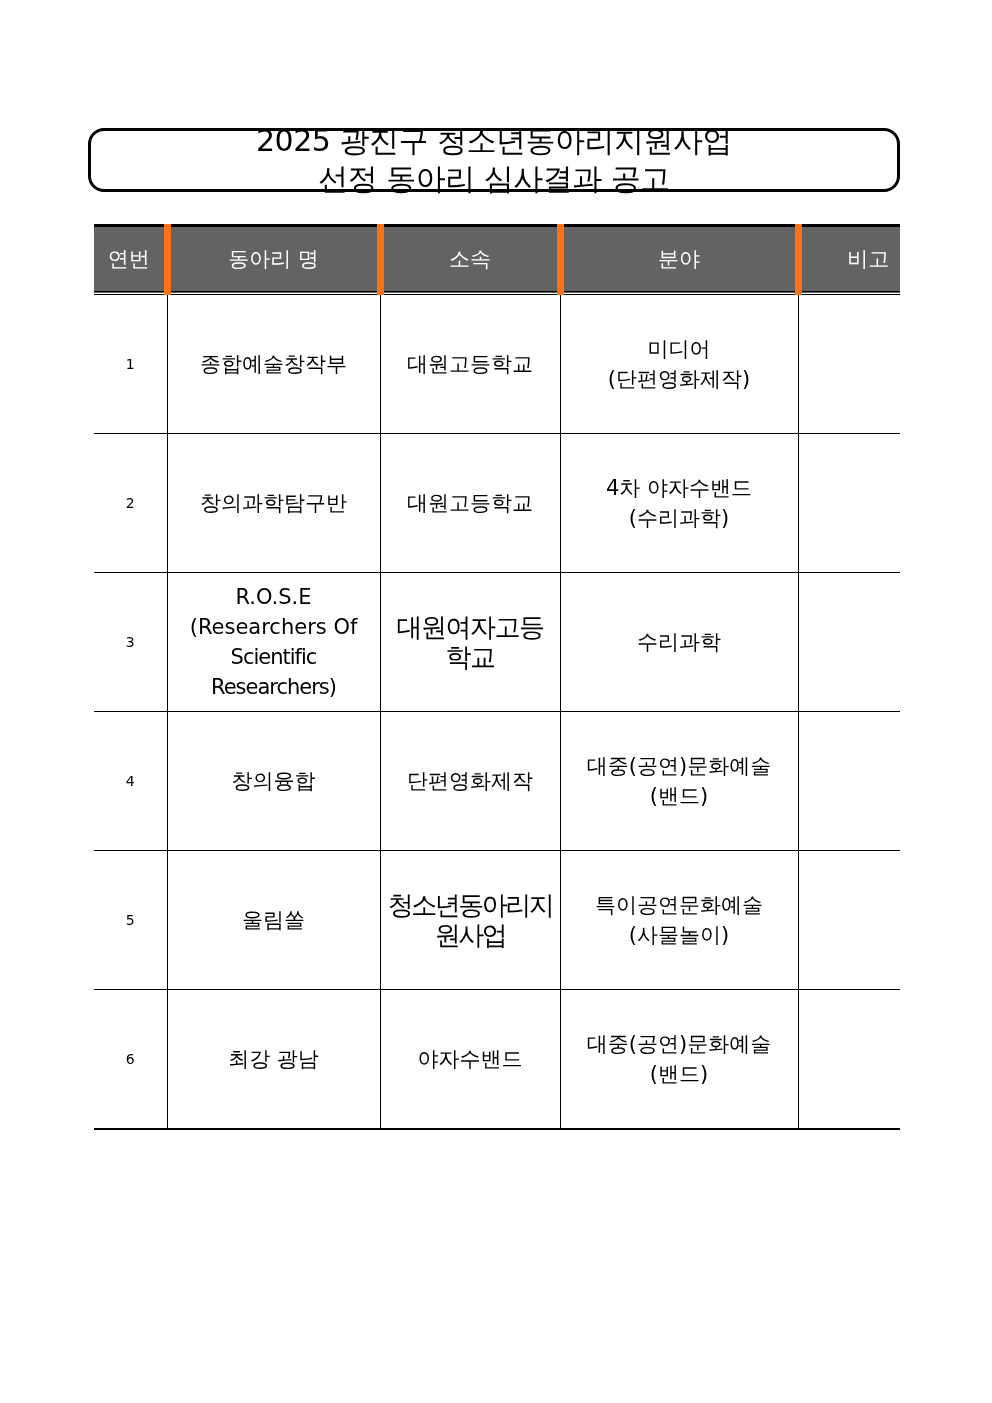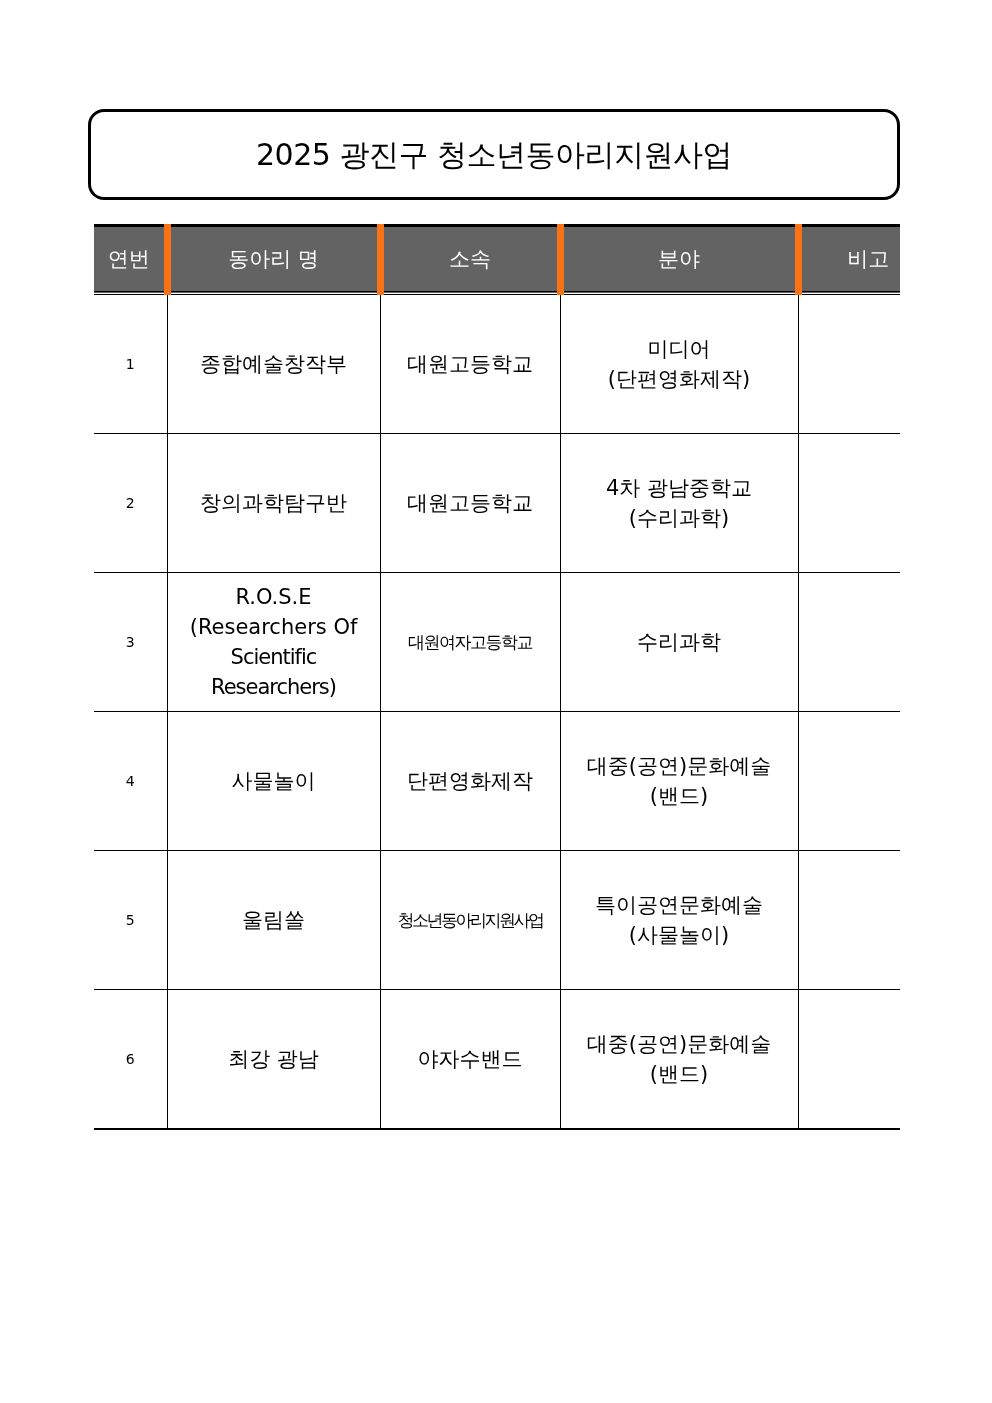--- a/index.html
+++ b/index.html
@@ -1,18 +1,18 @@
 <!DOCTYPE html>
 <html><head>
 <meta charset="utf-8">
 <style>
   html, body { margin: 0; padding: 0; background: #ffffff; }
   body { width: 992px; height: 1403px; position: relative; font-family: "DejaVu Sans", sans-serif; color: #000; }
   .title-box {
-    position: absolute; left: 88px; top: 109px; width: 812px; height: 91px;
+    position: absolute; left: 88px; top: 128px; width: 812px; height: 64px;
     border: 3px solid #000; border-radius: 16px; box-sizing: border-box;
     display: flex; flex-direction: column; align-items: center; justify-content: center;
   }
   .title-line { font-size: 30px; line-height: 38px; letter-spacing: -0.5px; font-weight: normal; }
   .table-wrap { position: absolute; left: 94px; top: 224px; width: 806px; }
   table { border-collapse: collapse; width: 806px; table-layout: fixed; }
   thead th {
     background: #636363; color: #ffffff; font-weight: normal; font-size: 21px;
     height: 62px; border-left: 7px solid #f97316; border-right: 1px solid #000;
     border-top: 3px solid #000;
@@ -20,28 +20,29 @@
   thead th:first-child { border-left: none; }
   thead th:last-child { border-right: none; padding-left: 36px; }
   thead tr { border-bottom: 4px double #000; text-align: center; }
   tbody td {
     height: 138px; text-align: center; vertical-align: middle;
     border: 1px solid #000; font-size: 21px; line-height: 30px; padding: 0 4px;
   }
   tbody td:first-child { border-left: none; font-size: 14px; }
   tbody td:last-child { border-right: none; }
   tbody tr:last-child td { border-bottom: 2px solid #000; }
-  .small { font-size: 17px; letter-spacing: -1.5px; }
+  .small { font-size: 26px; letter-spacing: -1.5px; }
   .multi span { display: block; }
 </style>
 </head>
 <body>
 
 <div class="title-box">
   <div class="title-line">2025 광진구 청소년동아리지원사업</div>
+  <div class="title-line">선정 동아리 심사결과 공고</div>
 </div>
 
 <div class="table-wrap">
   <table>
     <colgroup>
       <col style="width:73px">
         <col style="width:213px">
         <col style="width:180px">
         <col style="width:238px">
         <col style="width:102px">
@@ -68,21 +69,21 @@
           </td>
         <td></td>
       </tr>
       <tr>
         <td>2</td>
         <td class="multi">
             <span>창의과학탐구반</span>
           </td>
         <td>대원고등학교</td>
         <td class="multi">
-            <span>4차 광남중학교</span>
+            <span>4차 야자수밴드</span>
             <span>(수리과학)</span>
           </td>
         <td></td>
       </tr>
       <tr>
         <td>3</td>
         <td class="multi">
             <span>R.O.S.E</span>
             <span>(Researchers Of</span>
             <span style="letter-spacing:-1px">Scientific</span>
@@ -90,21 +91,21 @@
           </td>
         <td class="small">대원여자고등학교</td>
         <td class="multi">
             <span>수리과학</span>
           </td>
         <td></td>
       </tr>
       <tr>
         <td>4</td>
         <td class="multi">
-            <span>사물놀이</span>
+            <span>창의융합</span>
           </td>
         <td>단편영화제작</td>
         <td class="multi">
             <span>대중(공연)문화예술</span>
             <span>(밴드)</span>
           </td>
         <td></td>
       </tr>
       <tr>
         <td>5</td>

